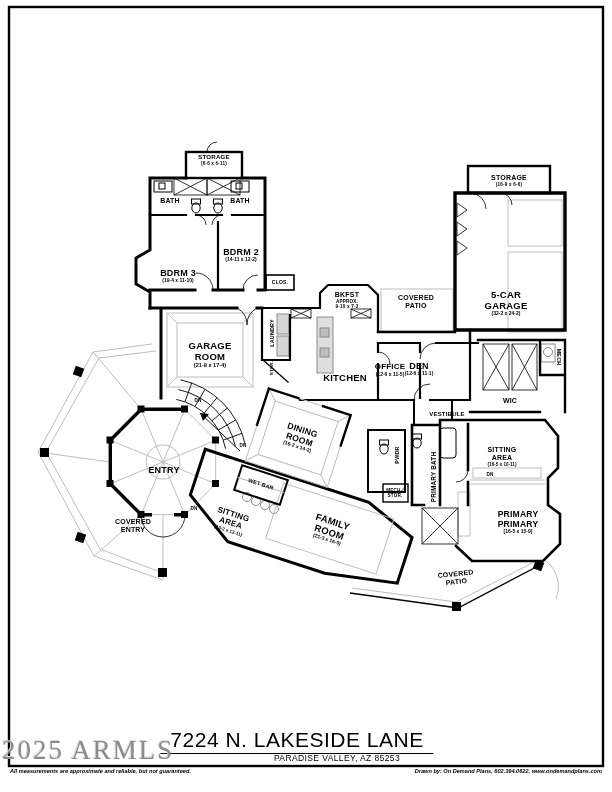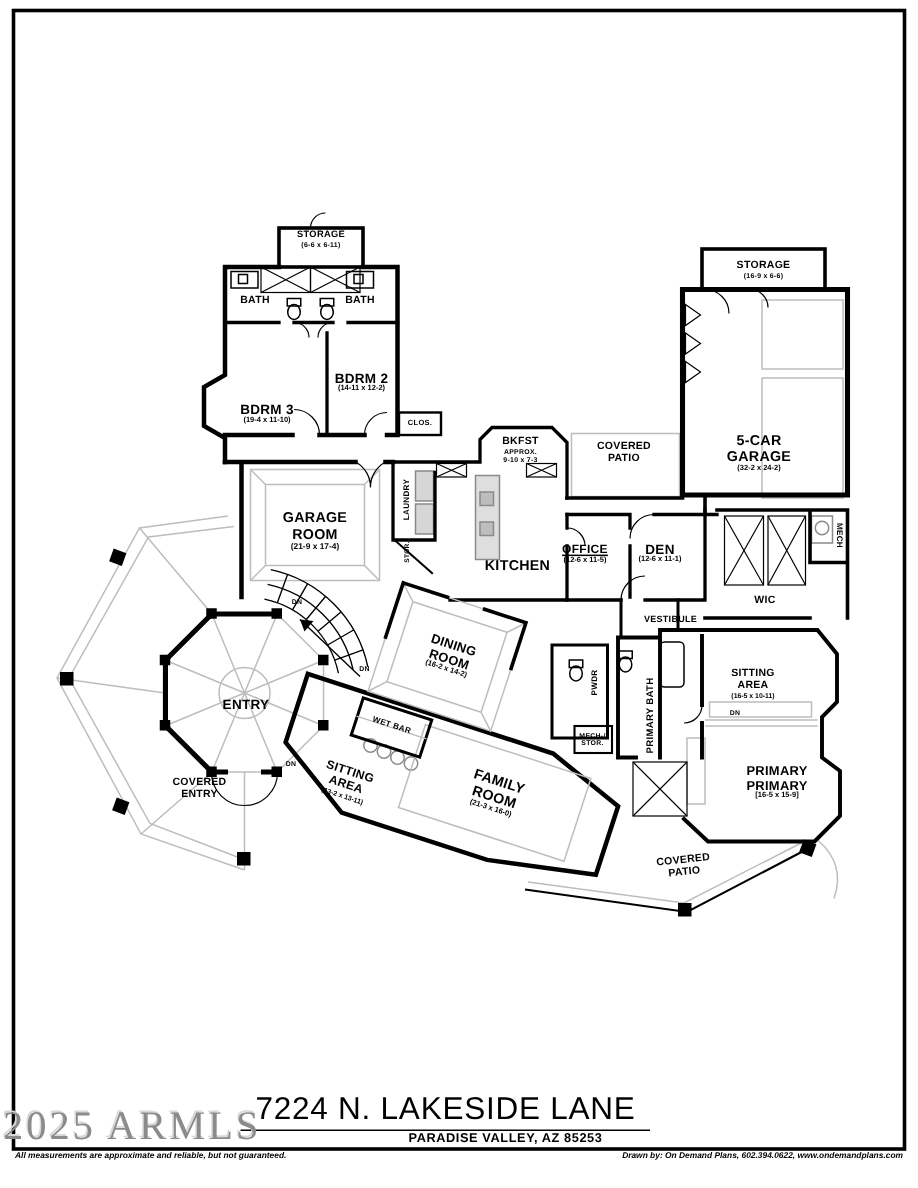--- a/index.html
+++ b/index.html
@@ -16,21 +16,21 @@
   .vert{transform:translate(-50%,-50%) rotate(-90deg);}
   .vert-cw{transform:translate(-50%,-50%) rotate(90deg);}
   .rot18{transform:translate(-50%,-50%) rotate(18deg);}
   .rot-6{transform:translate(-50%,-50%) rotate(-6deg);}
   .dn{font-size:4.6px;font-weight:bold;}
   
   .title{position:absolute;left:297px;top:741px;transform:translate(-50%,-50%);
          font-size:21px;letter-spacing:.5px;border-bottom:1.6px solid #000;
          padding:0 10px 1px 10px;white-space:nowrap;font-weight:normal;}
   .subtitle{position:absolute;left:337px;top:758px;transform:translate(-50%,-50%);
-            font-size:8.5px;font-weight:bold;letter-spacing:.4px;white-space:nowrap;}
+            font-size:8.5px;font-weight:normal;letter-spacing:.4px;white-space:nowrap;}
   .watermark{position:absolute;left:2px;top:766px;transform:translateY(-100%);
              font-family:"Liberation Serif", serif;font-size:27px;color:#8b8b8b;
              letter-spacing:2px;text-shadow:-1px -1px 0 #d8d8d8;white-space:nowrap;}
   .foot{position:absolute;top:768px;font-size:5.6px;font-weight:bold;font-style:italic;
         white-space:nowrap;}
   .foot.left{left:10px;}
   .foot.right{right:10px;}
 </style>
 </head>
 <body>
@@ -265,25 +265,25 @@
     <div class="room" style="font-size:9.5px;">ROOM</div>
     <div class="dim" style="font-size:5.6px;">(21-9 x 17-4)</div>
   </div>
 
   <div class="lbl vert" style="left:272px;top:333px;font-size:5.4px;">LAUNDRY</div>
   <div class="lbl vert" style="left:272px;top:368px;font-size:4.4px;">STOR.</div>
 
   <div class="lbl room" style="left:330px;top:378px;font-size:9.5px;padding-left:30px;">KITCHEN</div>
 
   <div class="lbl" style="left:390px;top:370px;">
-    <div class="room" style="font-size:8px;text-decoration:underline;">OFFICE</div>
+    <div class="room" style="font-size:8px;">OFFICE</div>
     <div class="dim">(12-6 x 11-5)</div>
   </div>
 
-  <div class="lbl" style="left:440px;top:369px;">
+  <div class="lbl" style="left:419px;top:369px;">
     <div class="room">DEN</div>
     <div class="dim">(12-6 x 11-1)</div>
   </div>
 
   <div class="lbl vert-cw" style="left:559px;top:357px;font-size:5.4px;">MECH</div>
   <div class="lbl room-s" style="left:510px;top:401px;">WIC</div>
   <div class="lbl" style="left:447px;top:414px;font-size:6px;">VESTIBULE</div>
   <div class="lbl vert" style="left:397px;top:455px;font-size:5.4px;">PWDR</div>
 
   <div class="lbl" style="left:395px;top:493px;">

